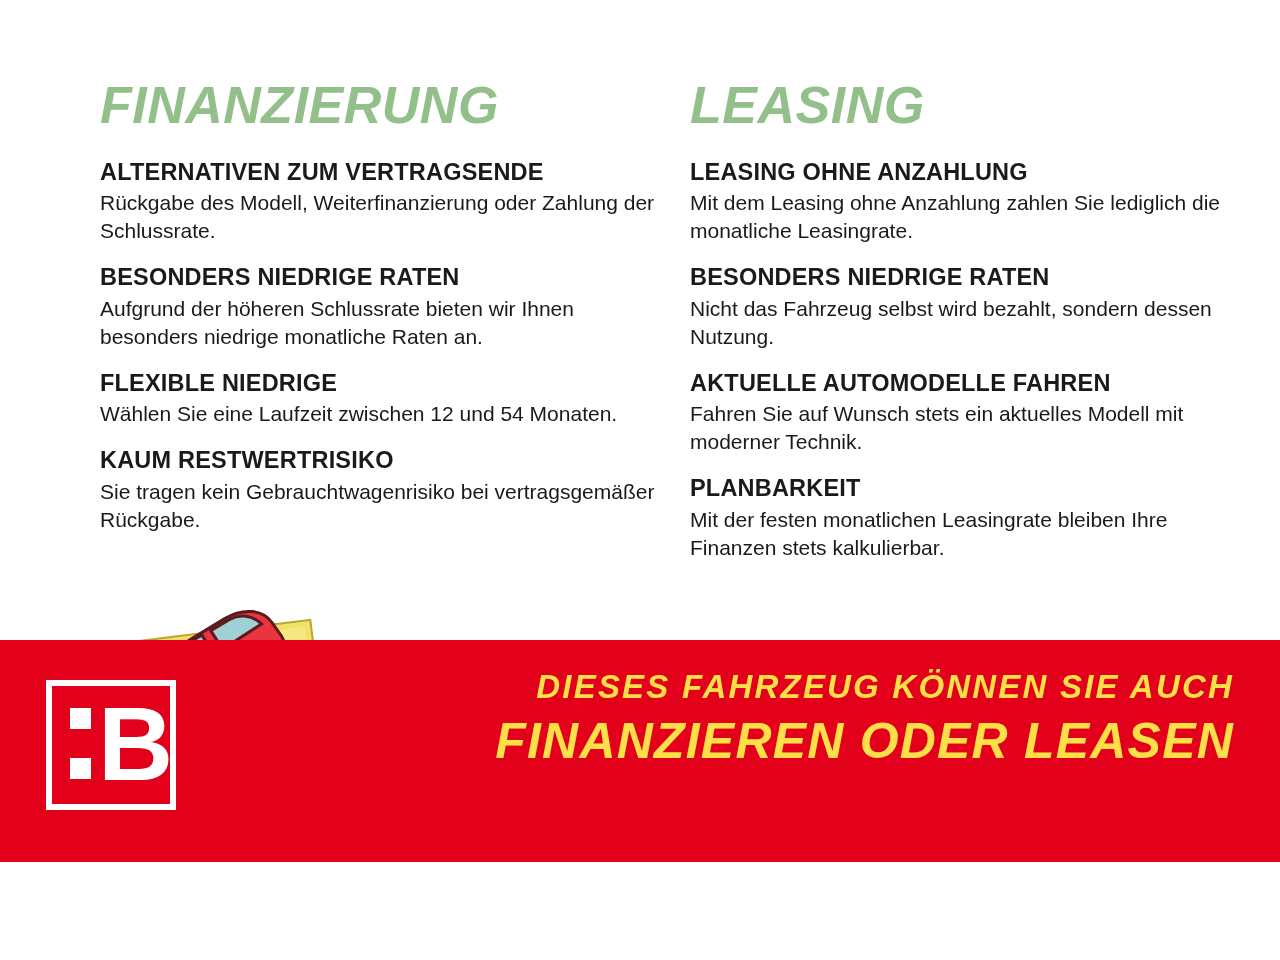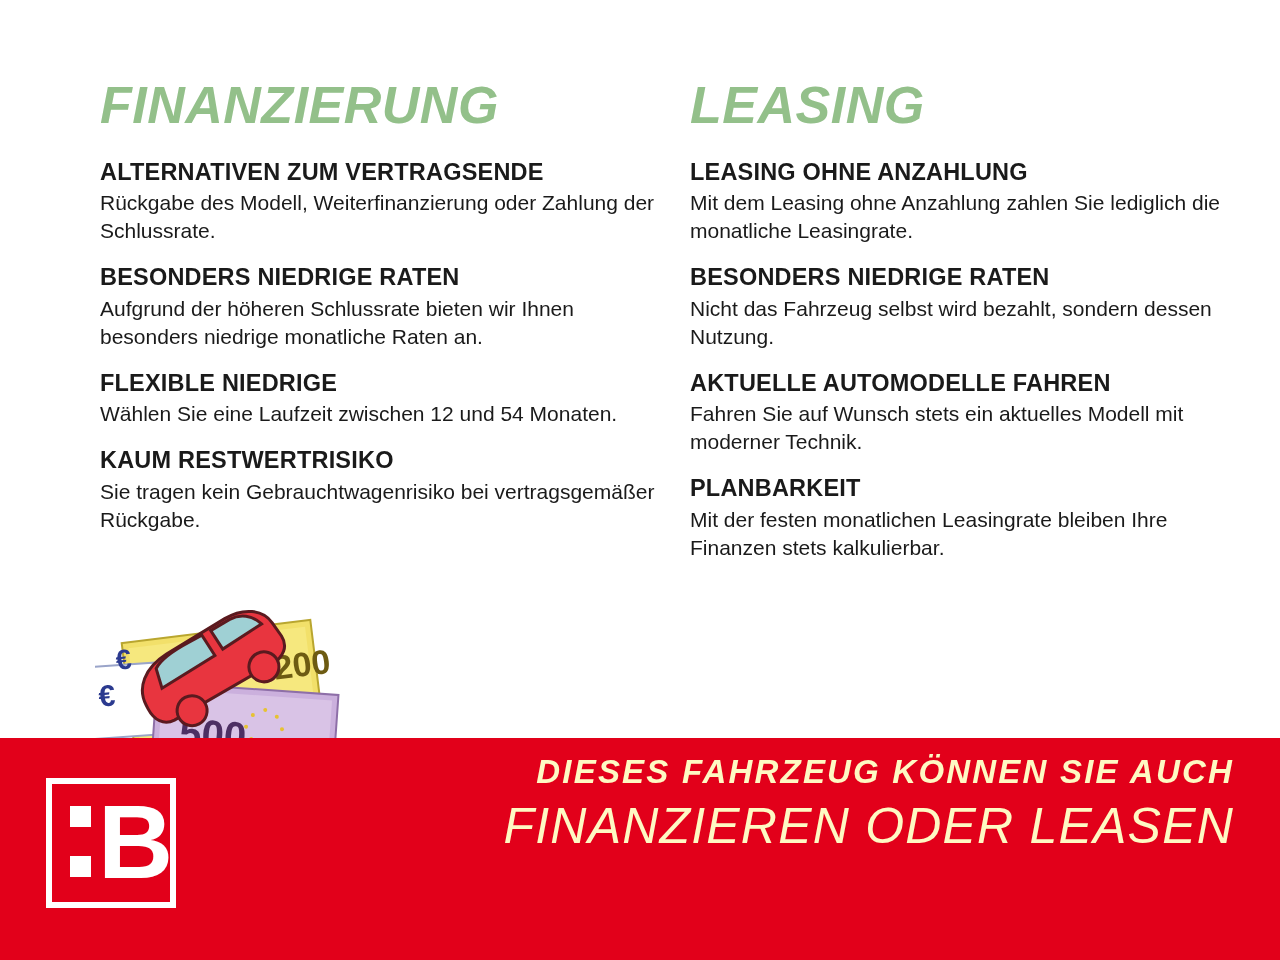--- a/index.html
+++ b/index.html
@@ -11,21 +11,21 @@
     height: 960px;
     background: #ffffff;
     font-family: "Liberation Sans", sans-serif;
     overflow: hidden;
     position: relative;
   }
 
   .page {
     position: relative;
     width: 1280px;
-    height: 960px;
+    height: 862px;
     background: #ffffff;
     border-radius: 13px;
   }
 
   
   .columns {
     position: absolute;
     top: 78px;
     left: 0;
     width: 1280px;
@@ -72,36 +72,36 @@
     position: absolute;
     left: 0;
     bottom: 0;
     width: 1280px;
     height: 222px;
     background: #e2001a;
   }
   .banner-text {
     position: absolute;
     right: 46px;
-    top: 16px;
+    top: 29px;
     text-align: right;
-    color: #fef9c3;
+    color: #fde047;
   }
   .banner-line1 {
     font-size: 33px;
     font-weight: bold;
     font-style: italic;
     letter-spacing: 2.2px;
     line-height: 1.1;
     margin: 0 0 10px 0;
     white-space: nowrap;
   }
   .banner-line2 {
     font-size: 50px;
-    font-weight: normal;
+    font-weight: bold;
     font-style: italic;
     letter-spacing: 1.2px;
     line-height: 1.05;
     margin: 0;
     white-space: nowrap;
   }
 
   
   .logo {
     position: absolute;

